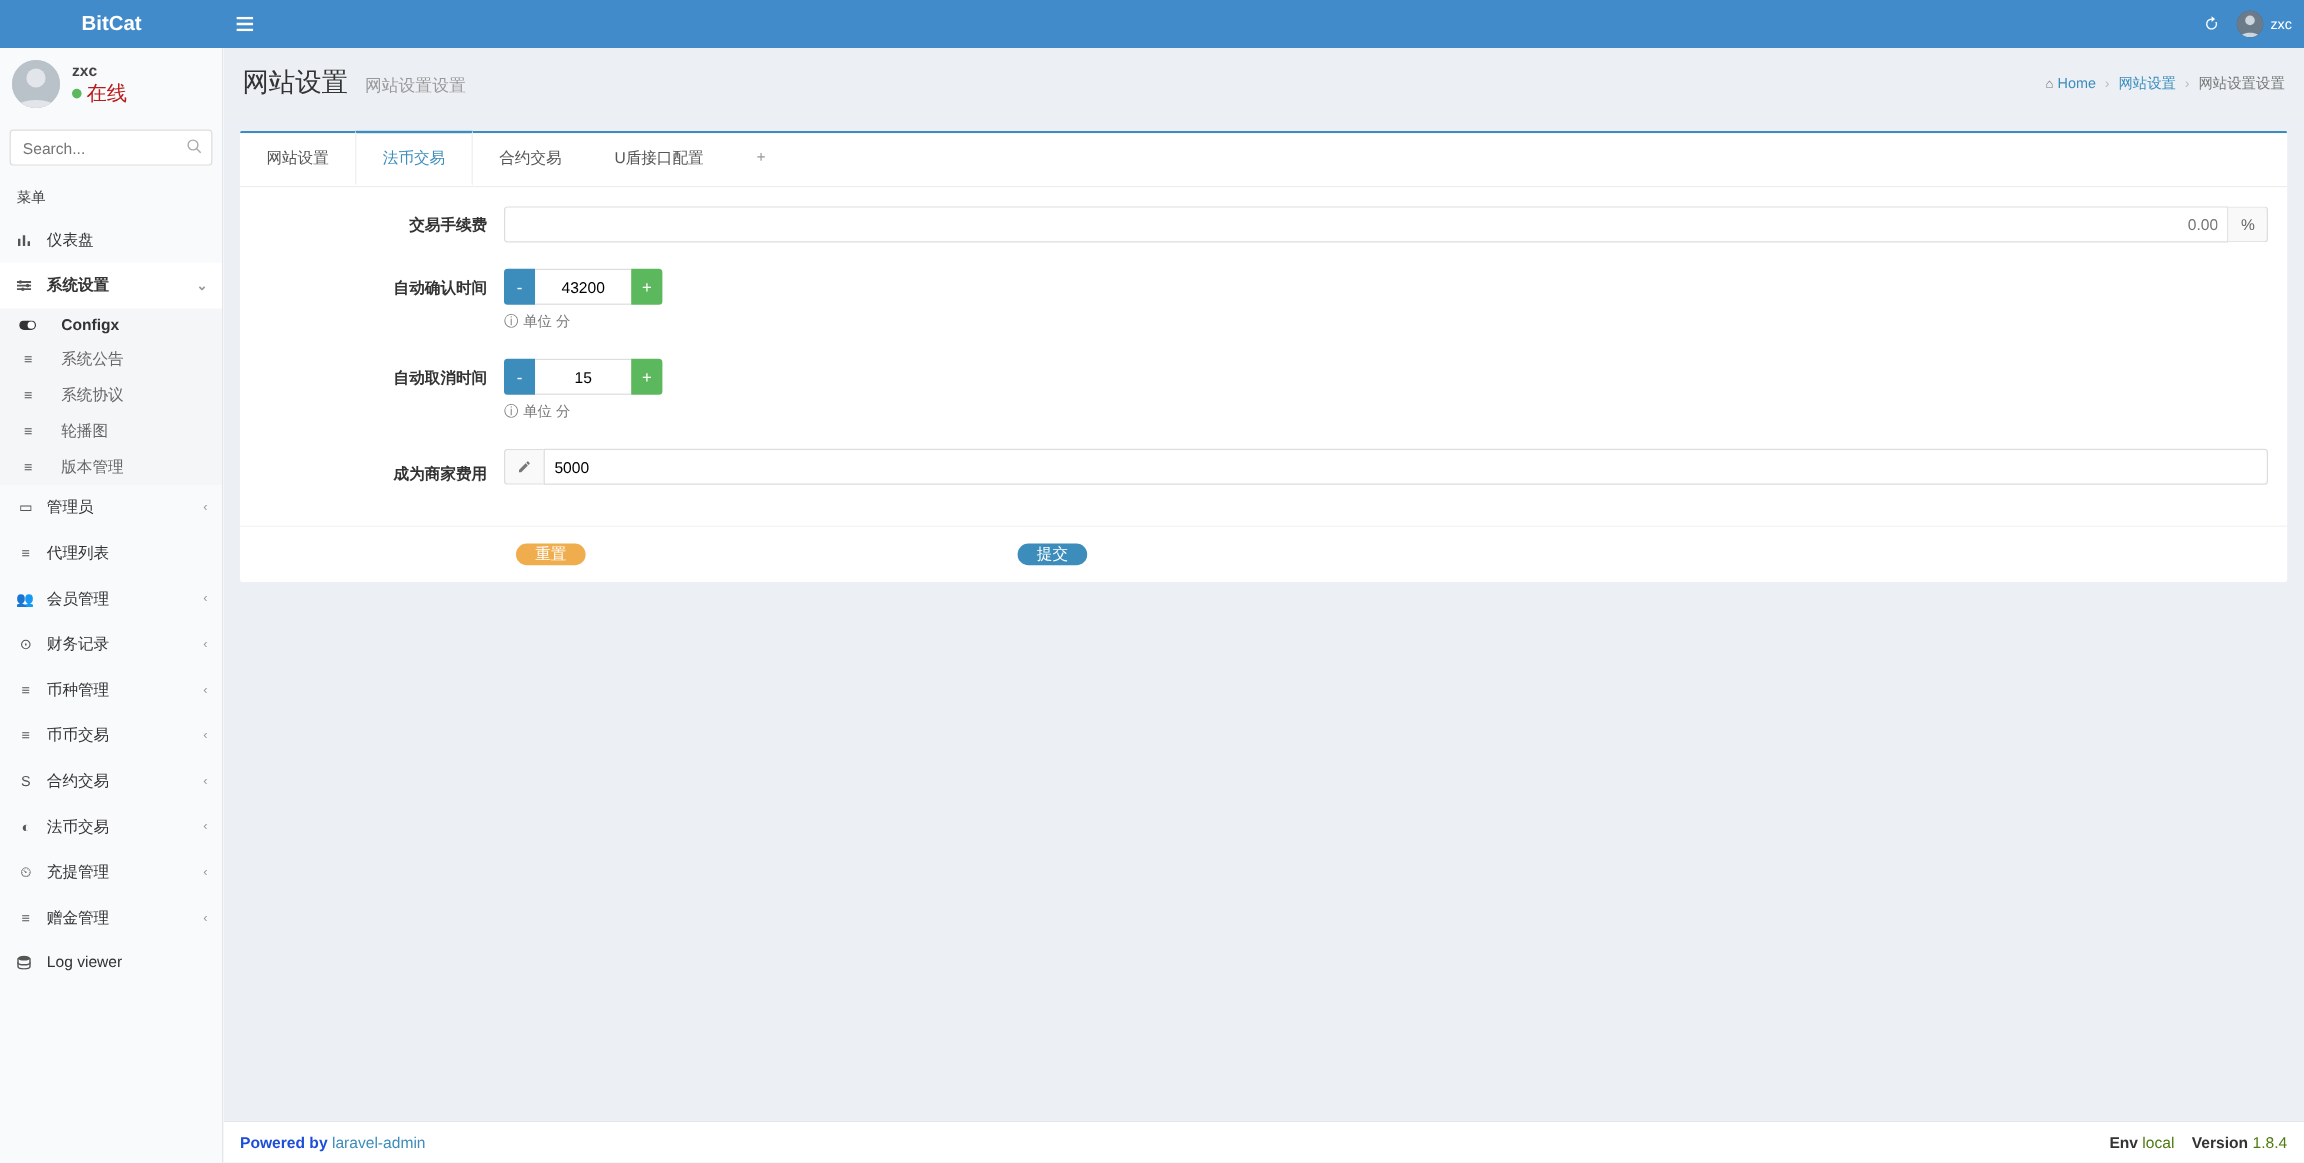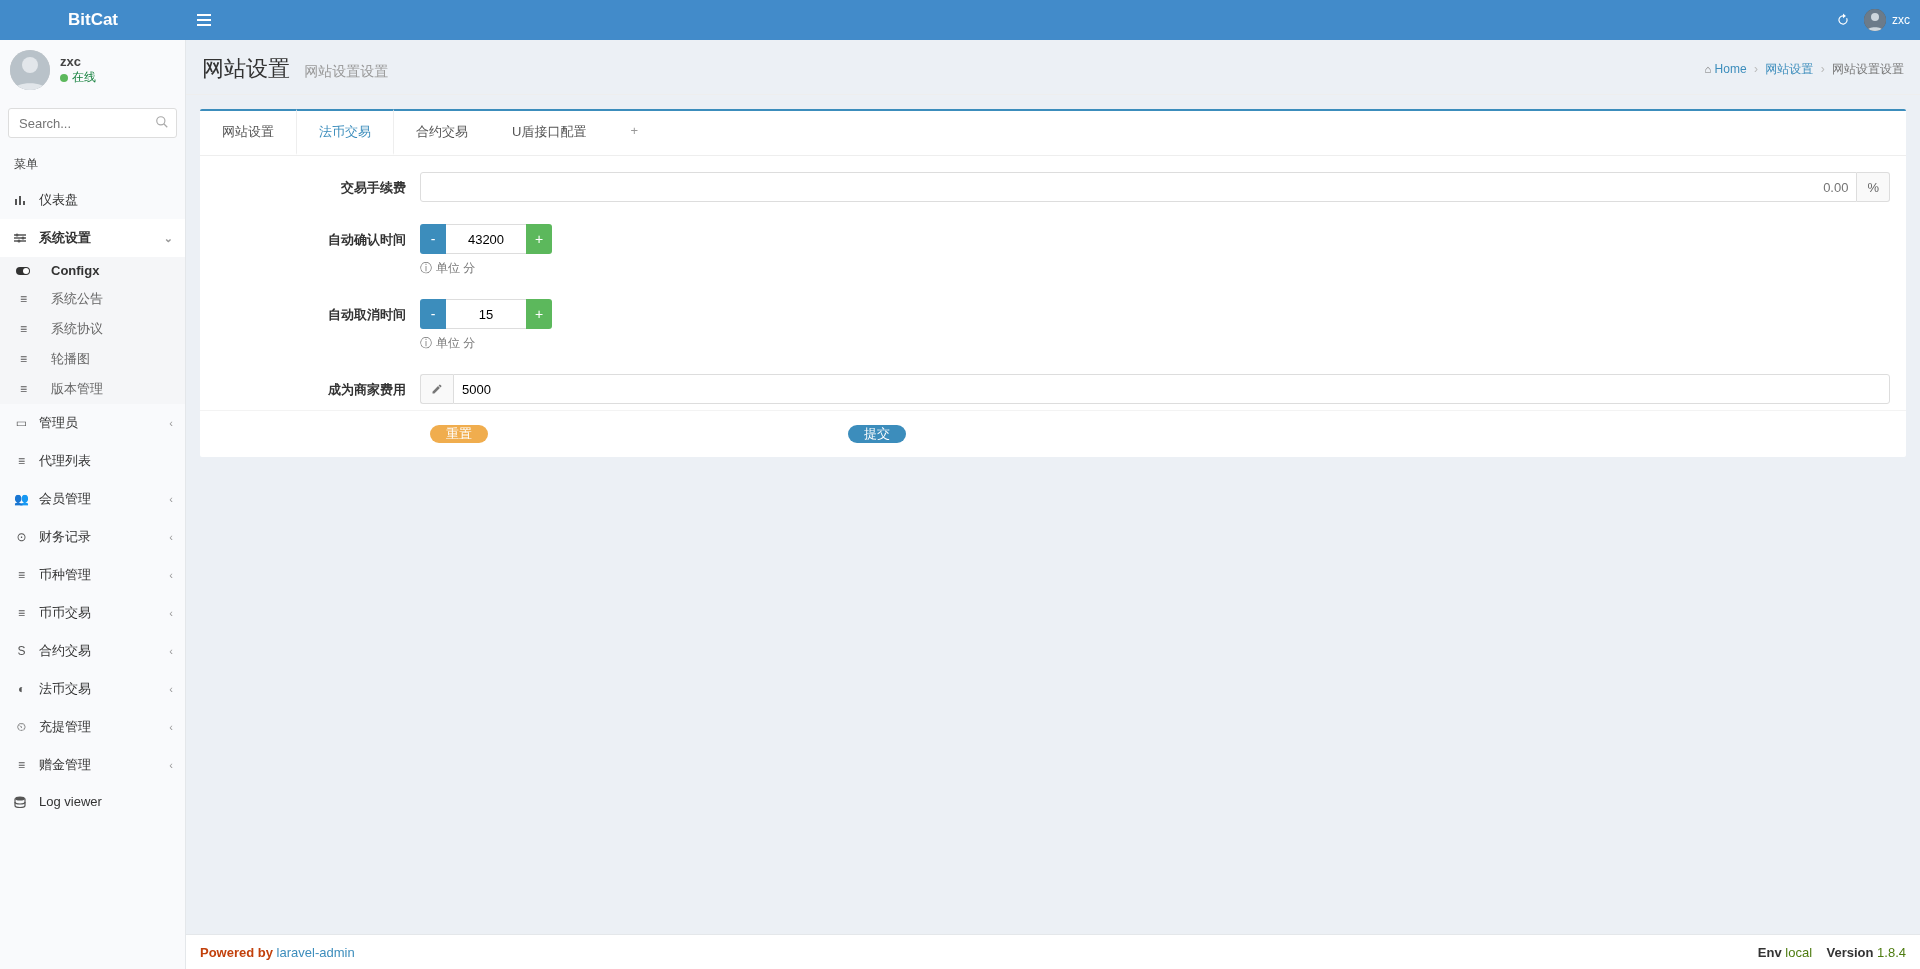--- a/index.html
+++ b/index.html
@@ -65,21 +65,21 @@
   padding: 10px;
   display: flex;
   align-items: center;
   gap: 10px;
 }
 .user-panel .avatar-lg {
   width: 40px; height:40px; border-radius:50%; background:#ccc;
   overflow:hidden;
 }
 .user-panel .name { font-size: 13px; font-weight:bold; color:#444; }
-.user-panel .status { font-size: 12px; color:#15803d; display:flex; align-items:center; gap:4px;text-align:right;}
+.user-panel .status { font-size: 17px; color:#b91c1c; display:flex; align-items:center; gap:4px;text-align:right;}
 .status-dot { width:8px; height:8px; border-radius:50%; background:#5cb85c; display:inline-block;}
 
 .search-box {
   margin: 8px 8px 10px 8px;
   position: relative;
 }
 .search-box input {
   width: 100%;
   height: 30px;
   border: 1px solid #ddd;
@@ -268,21 +268,21 @@
   margin-left: 186px;
   height: 35px;
   background:#fff;
   border-top:1px solid #e4e7ea;
   display:flex;
   align-items:center;
   justify-content:space-between;
   padding: 0 14px;
   font-size:13px;
 }
-footer .left b { color:#c2410c; }
+footer .left b { color:#1d4ed8; }
 footer .left a { color:#3c8dbc; text-decoration:none; }
 footer .right { color:#333; }
 footer .muted { color:#4d7c0f; }
 svg { display:block; }
 </style>
 </head>
 <body>
 
 <div class="topbar">
   <div class="brand">BitCat</div>
@@ -511,21 +511,21 @@
             <input type="text" value="15" style="">
             <span class="btn-step btn-plus">+</span>
           </div>
           <div class="hint">
             <span>ⓘ</span>
             <span>单位 分</span>
           </div>
         </div>
       </div>
 
-      <div class="form-row" style="margin-bottom:0;">
+      <div class="form-row" style="margin-bottom:28px;align-items:flex-end;">
         <div class="form-label">成为商家费用</div>
         <div class="form-field">
           <div class="input-group">
             <span class="addon left">
               <svg width="12" height="12" viewBox="0 0 24 24">
                   <path fill="#777" d="M3 17.25V21h3.75L17.81 9.94l-3.75-3.75L3 17.25zM20.71 7.04a1 1 0 0 0 0-1.41l-2.34-2.34a1 1 0 0 0-1.41 0l-1.83 1.83 3.75 3.75 1.83-1.83z"></path>
                 </svg>
             </span>
             <input class="form-control" type="text" style="border-radius: 0px 3px 3px 0px;" value="5000">
           </div>

